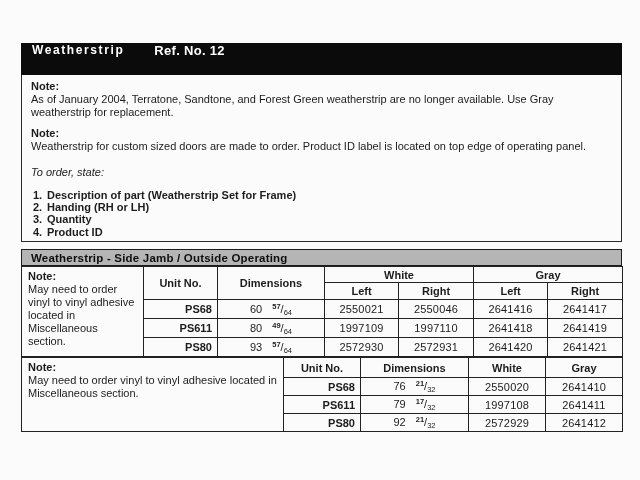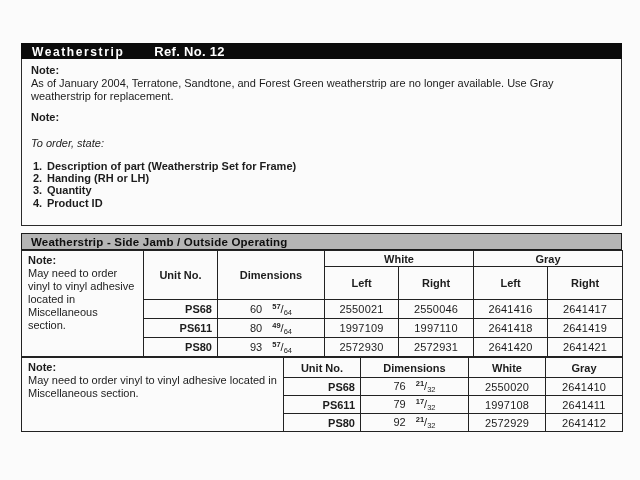--- a/index.html
+++ b/index.html
@@ -8,22 +8,22 @@
     background:#fbfbfb;
     font-family:"Liberation Sans", sans-serif;
     color:#1c1c1c;
     position:relative;
     overflow:hidden;
   }
   .content { position:absolute; left:21px; top:43px; width:601px; }
 
   
   .title-bar {
-    background:#0b0b0b; color:#ffffff; height:16px;
-    display:flex; align-items:flex-end; padding:0 11px;
+    background:#0b0b0b; color:#ffffff; height:32px;
+    display:flex; align-items:flex-start; padding:0 11px;
   }
   .title-main { font-size:12px; font-weight:bold; letter-spacing:1.6px; }
   .title-ref  { font-size:13px; font-weight:bold; margin-left:30px; letter-spacing:0.3px; }
 
   
   .intro-box {
     border:1px solid #2a2a2a; border-top:none;
     height:167px; padding:5px 9px 0 9px;
     font-size:11px; line-height:13px; overflow:hidden;
   }
@@ -42,21 +42,21 @@
     font-weight:bold; font-size:11.5px; letter-spacing:0.2px; color:#0e0e0e;
   }
   .bar-outside { margin-top:7px; }
   .bar-inside  { margin-top:9px; }
 
   
   table { border-collapse:collapse; table-layout:fixed; width:601px; font-size:11px; }
   td, th { border:1px solid #222222; padding:0 5px; height:19px; overflow:hidden; }
   th { font-weight:bold; text-align:center; }
   .hdr-row-1 td, .hdr-row-1 th { height:16px; }
-  .hdr-row-2 td, .hdr-row-2 th { height:33px; }
+  .hdr-row-2 td, .hdr-row-2 th { height:17px; }
   .note-cell { vertical-align:top; padding:3px 6px; line-height:13px; font-size:11px; }
   .unit-cell { font-weight:bold; text-align:right; padding-left:7px; }
   .num-cell  { text-align:center; letter-spacing:0.2px; }
   .dim-cell  { text-align:center; }
   .frac { margin-left:10px; white-space:nowrap; }
   .frac sup { font-size:7.5px; font-weight:bold; vertical-align:4px; }
   .frac sub { font-size:7.5px; vertical-align:-2px; }
   .t2 td, .t2 th { height:18px; }
   .t2 .hdr-row th { height:20px; }
 </style>
@@ -70,20 +70,21 @@
     <span class="title-ref">Ref. No. 12</span>
   </div>
 
   <div class="intro-box">
     <div class="intro-note-1">
       <div class="note-label">Note:</div>
       <div>As of January 2004, Terratone, Sandtone, and Forest Green weatherstrip are no longer available. Use Gray weatherstrip for replacement.</div>
     </div>
     <div class="intro-note-2">
       <div class="note-label">Note:</div>
+      <div>Weatherstrip for custom sized doors are made to order. Product ID label is located on top edge of operating panel.</div>
     </div>
     <div class="order-heading">To order, state:</div>
     <div class="order-list">
       <div class="order-item">
         <span class="order-num">1.</span>
         <span>Description of part (Weatherstrip Set for Frame)</span>
       </div>
       <div class="order-item">
         <span class="order-num">2.</span>
         <span>Handing (RH or LH)</span>

